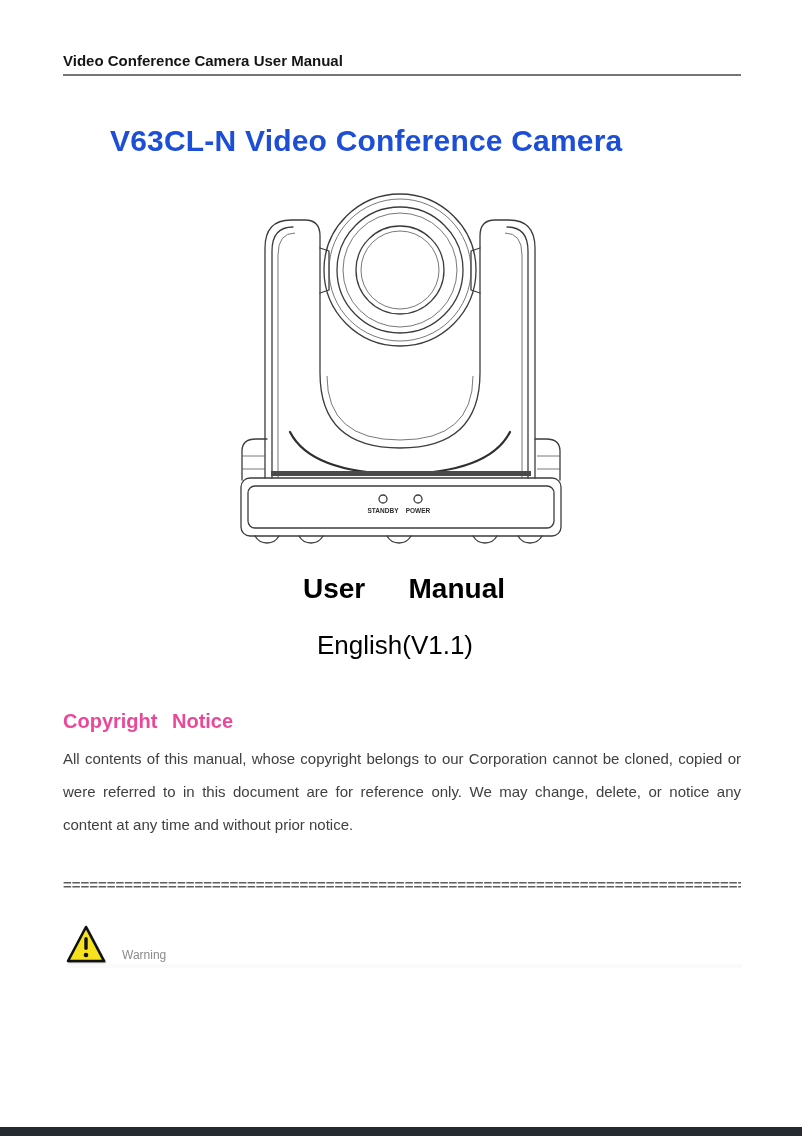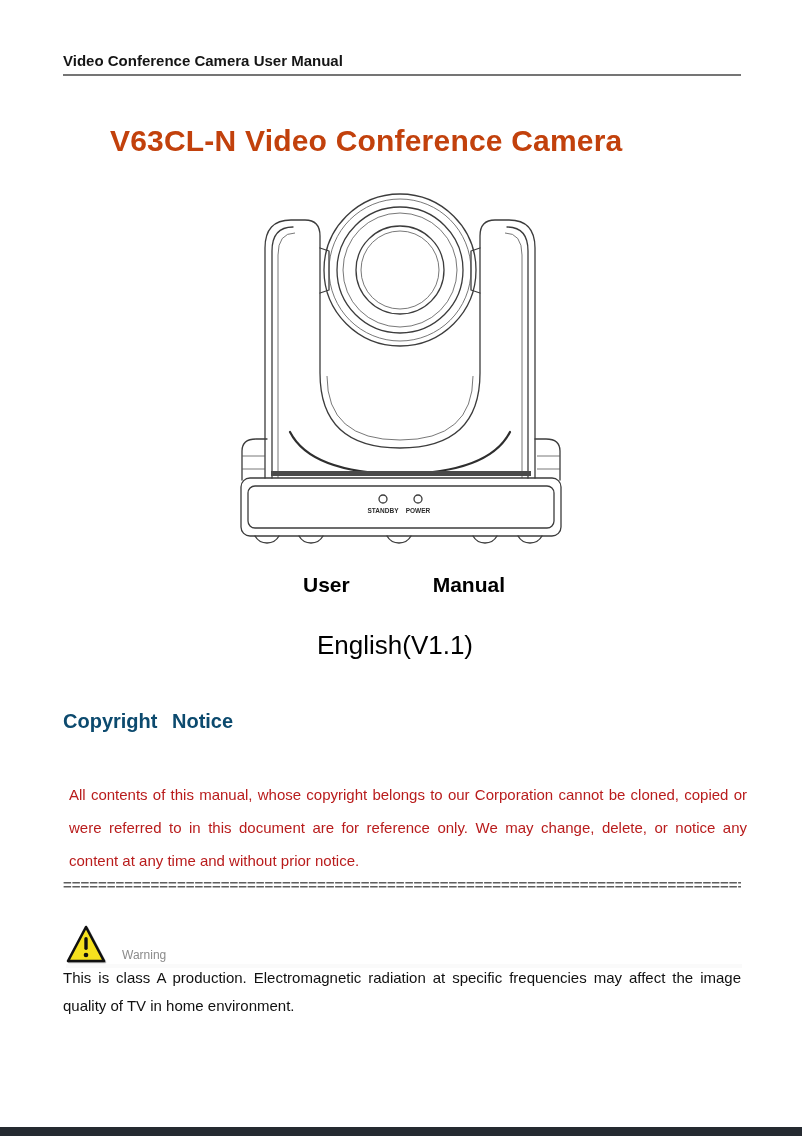--- a/index.html
+++ b/index.html
@@ -11,48 +11,48 @@
   .page{position:absolute;inset:0;width:802px;height:1136px;background:#fff;}
 
   .doc-header{
     position:absolute;left:63px;top:52px;width:678px;
     font-size:15px;font-weight:700;color:#151515;
     padding-bottom:5px;border-bottom:2px solid #757575;
   }
 
   .doc-title{
     position:absolute;left:110px;top:124px;width:628px;
-    font-size:30px;font-weight:700;color:#c2410c;
+    font-size:30px;font-weight:700;color:#1d4ed8;
     text-align:justify;text-align-last:justify;
     white-space:nowrap;letter-spacing:0.2px;
   }
   .doc-title::after{content:"";display:inline-block;width:100%;}
 
   .camera-fig{
     position:absolute;left:50%;top:190px;transform:translateX(-50%);
     width:332px;height:356px;
   }
 
   .subtitle-main{
     position:absolute;left:303px;top:573px;width:202px;
-    font-size:21px;font-weight:700;color:#000;
+    font-size:28px;font-weight:700;color:#000;
     text-align:justify;text-align-last:justify;white-space:nowrap;
   }
   .subtitle-lang{
     position:absolute;left:0;top:630px;width:790px;
     font-size:26px;font-weight:400;color:#000;text-align:center;
   }
 
   .copyright-heading{
     position:absolute;left:63px;top:710px;
-    font-size:20px;font-weight:700;color:#0c4a6e;word-spacing:9px;
+    font-size:20px;font-weight:700;color:#ec4899;word-spacing:9px;
   }
   .copyright-body{
-    position:absolute;left:69px;top:742px;width:678px;
-    font-size:15px;color:#b91c1c;margin-top:36px;
+    position:absolute;left:63px;top:742px;width:678px;
+    font-size:15px;color:#404040;
   }
   .copyright-body .line{line-height:33px;height:33px;overflow:hidden;}
   .just{text-align:justify;text-align-last:justify;}
   .just::after{content:"";display:inline-block;width:100%;}
 
   .separator{
     position:absolute;left:63px;top:876px;width:678px;height:18px;
     font-size:15px;font-weight:700;color:#5e5e5e;
     white-space:nowrap;overflow:hidden;letter-spacing:0px;
   }
@@ -149,20 +149,16 @@
 
   <div class="warning-row">
     <svg class="warn-icon" width="40" height="40" viewBox="0 0 40 40">
       <polygon points="20,3 38,37 2,37" stroke="#101010" stroke-width="2.6" stroke-linejoin="round" fill="#f6e11e"></polygon>
       <rect x="18.3" y="13" width="3.4" height="13" rx="1.7" fill="#101010"></rect>
       <circle cx="20" cy="31" r="2.3" fill="#101010"></circle>
     </svg>
     <span class="warning-label">Warning</span>
   </div>
 
-  <div class="warning-body">
-    <div class="line just">This is class A production. Electromagnetic radiation at specific frequencies may affect the image</div>
-    <div class="line">quality of TV in home environment.</div>
-  </div>
 
   <div class="footer-bar" style="background: rgb(37, 42, 49);"></div>
 
 </div>
 
 </body></html>

